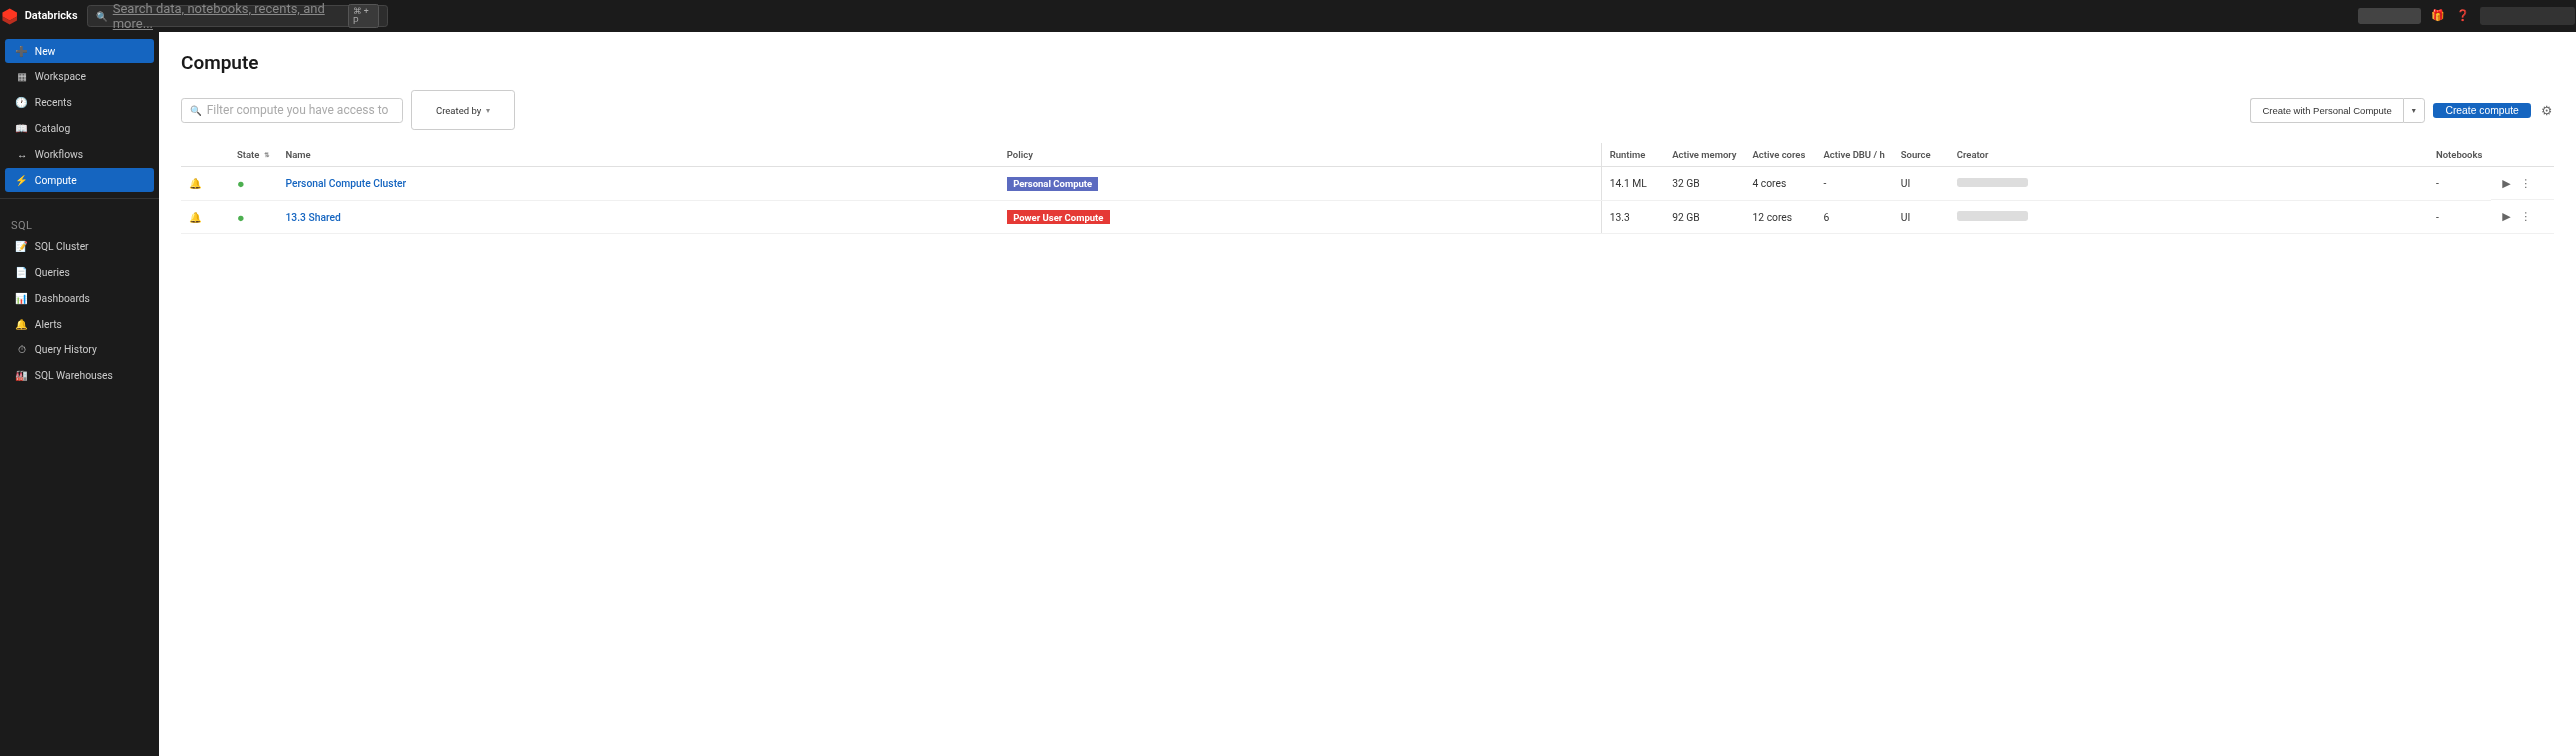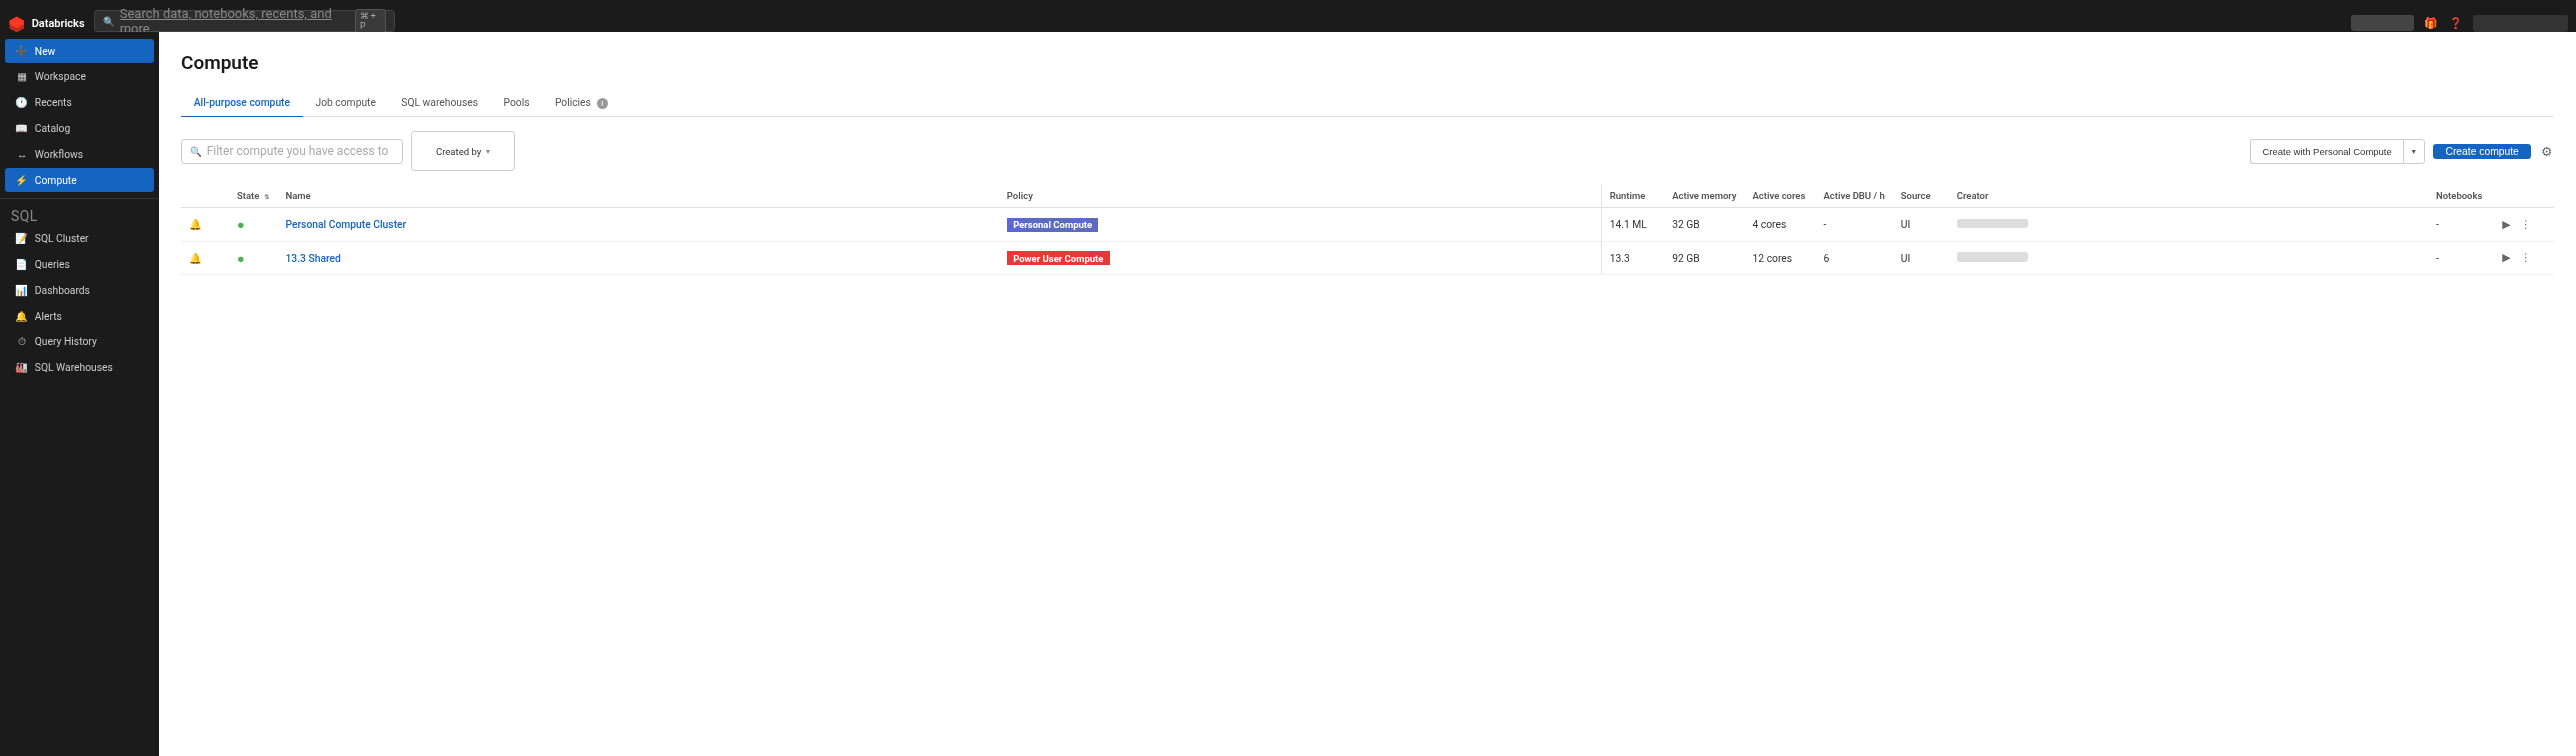--- a/index.html
+++ b/index.html
@@ -3,22 +3,22 @@
   <meta charset="utf-8">
   <style>
     * { box-sizing: border-box; margin: 0; padding: 0; }
     body { font-family: -apple-system, BlinkMacSystemFont, 'Segoe UI', Roboto, sans-serif; font-size: 10.3px; background: #fff; display: flex; flex-direction: column; height: 100vh; overflow: hidden; }
 
     
     .top-nav {
       background: #1b1b1b;
       height: 32px;
       display: flex;
-      align-items: flex-end;
-      padding: 0 8px;
+      align-items: center;
+      padding: 0 1px;
       gap: 9.5px;
       flex-shrink: 0;
     }
     .logo-area { display: flex; align-items: center; gap: 6.3px; color: #fff; font-size: 11px; font-weight: 600; }
     .logo-icon { width: 17.4px; height: 17.4px; }
     .search-bar {
       flex: 1;
       max-width: 301px;
       height: 22px;
       background: #2d2d2d;
@@ -66,21 +66,21 @@
       color: #ccc;
       font-size: 10.3px;
       cursor: pointer;
       border-radius: 3.2px;
       margin: 0.8px 4.8px;
     }
     .sidebar-item.active { background: #1565c0; color: #fff; }
     .sidebar-item.new-item { background: #1565c0; color: #fff; }
     .sidebar-icon { width: 12.7px; height: 12.7px; display: flex; align-items: center; justify-content: center; flex-shrink: 0; }
     .sidebar-divider { height: 0.8px; background: #333; margin: 4.8px 0; }
-    .sidebar-section-label { color: #888; font-size: 14px; padding: 4.8px 11px 1.6px; text-transform: uppercase; letter-spacing: 0.4px; }
+    .sidebar-section-label { color: #888; font-size: 11px; padding: 4.8px 11px 1.6px; text-transform: uppercase; letter-spacing: 0.4px; margin-top: 11px; }
 
     
     .main-content { flex: 1; overflow: auto; padding: 19px 22px; background: #fff; }
     .page-title { font-size: 19px; font-weight: 600; color: #1a1a1a; margin-bottom: 16px; }
 
     
     .tabs { display: flex; align-items: center; gap: 0; border-bottom: 0.8px solid #e0e0e0; margin-bottom: 14.3px; }
     .tab {
       padding: 6.3px 12.7px;
       font-size: 10.3px;
@@ -296,38 +296,20 @@
     </div>
     <div class="sidebar-item">
       <span class="sidebar-icon">🏭</span>
       <span>SQL Warehouses</span>
     </div>
   </div>
 
   <div class="main-content">
     <h1 class="page-title">Compute</h1>
 
-    <div class="tabs">
-      <div class="tab active">
-        <span>All-purpose compute</span>
-      </div>
-      <div class="tab">
-        <span>Job compute</span>
-      </div>
-      <div class="tab">
-        <span>SQL warehouses</span>
-      </div>
-      <div class="tab">
-        <span>Pools</span>
-      </div>
-      <div class="tab">
-        <span>Policies</span>
-        <span class="tab-info">i</span>
-      </div>
-    </div>
 
     <div class="toolbar">
       <div class="search-filter">
         <span style="font-size:9.5px; color:#aaa;">🔍</span>
         <span style="color:#aaa; font-size:12px;">Filter compute you have access to</span>
       </div>
       <div class="filter-dropdown">
         <span>Created by</span>
         <span style="color:#888; font-size:8px;">▾</span>
       </div>

